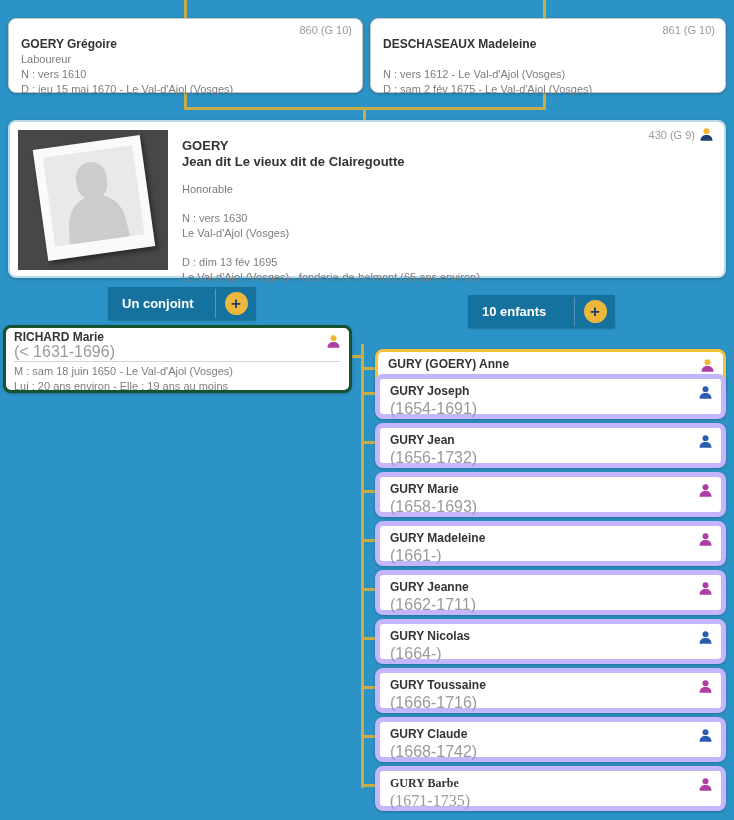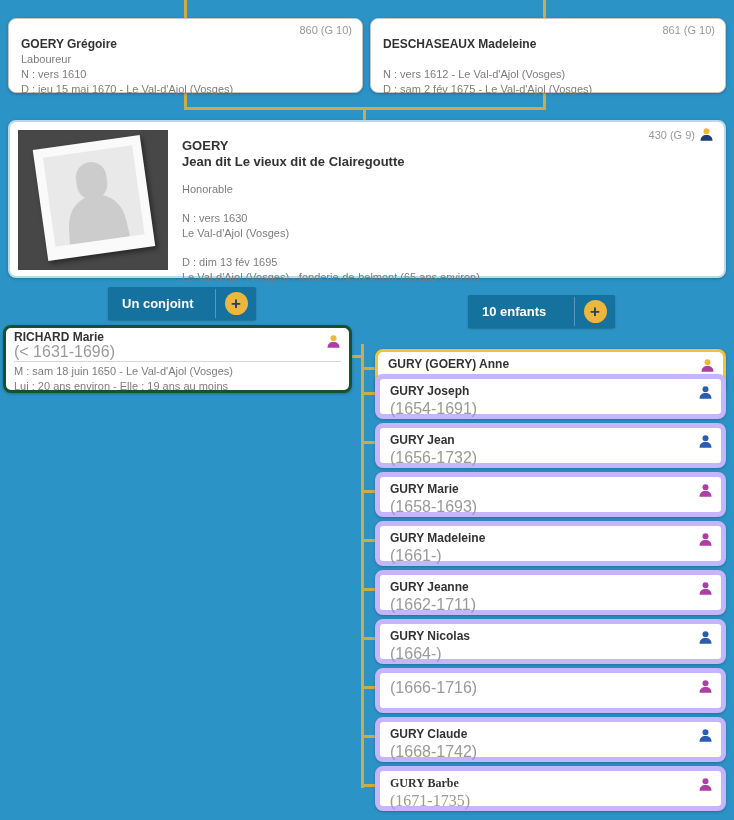--- a/index.html
+++ b/index.html
@@ -254,20 +254,21 @@
     </div>
       <div class="child" style="top: 668px;">
       <div class="stub"></div>
       <div class="cbox">
         <span class="picon tr-icon icon-female">
           <svg viewBox="0 0 16 16" width="15" height="15">
               <circle class="head" cx="8" cy="4.4" r="3.2"></circle>
               <path class="body" d="M1.6 14.6 C1.6 10.4 4.2 8.4 8 8.4 C11.8 8.4 14.4 10.4 14.4 14.6 Z"></path>
             </svg>
         </span>
+        <div class="name">GURY Toussaine</div>
         <div class="dates" style="margin-top:3px;">(1666-1716)</div>
 
       </div>
     </div>
       <div class="child" style="top: 717px;">
       <div class="stub"></div>
       <div class="cbox">
         <span class="picon tr-icon icon-male">
           <svg viewBox="0 0 16 16" width="15" height="15">
               <circle class="head" cx="8" cy="4.4" r="3.2"></circle>

